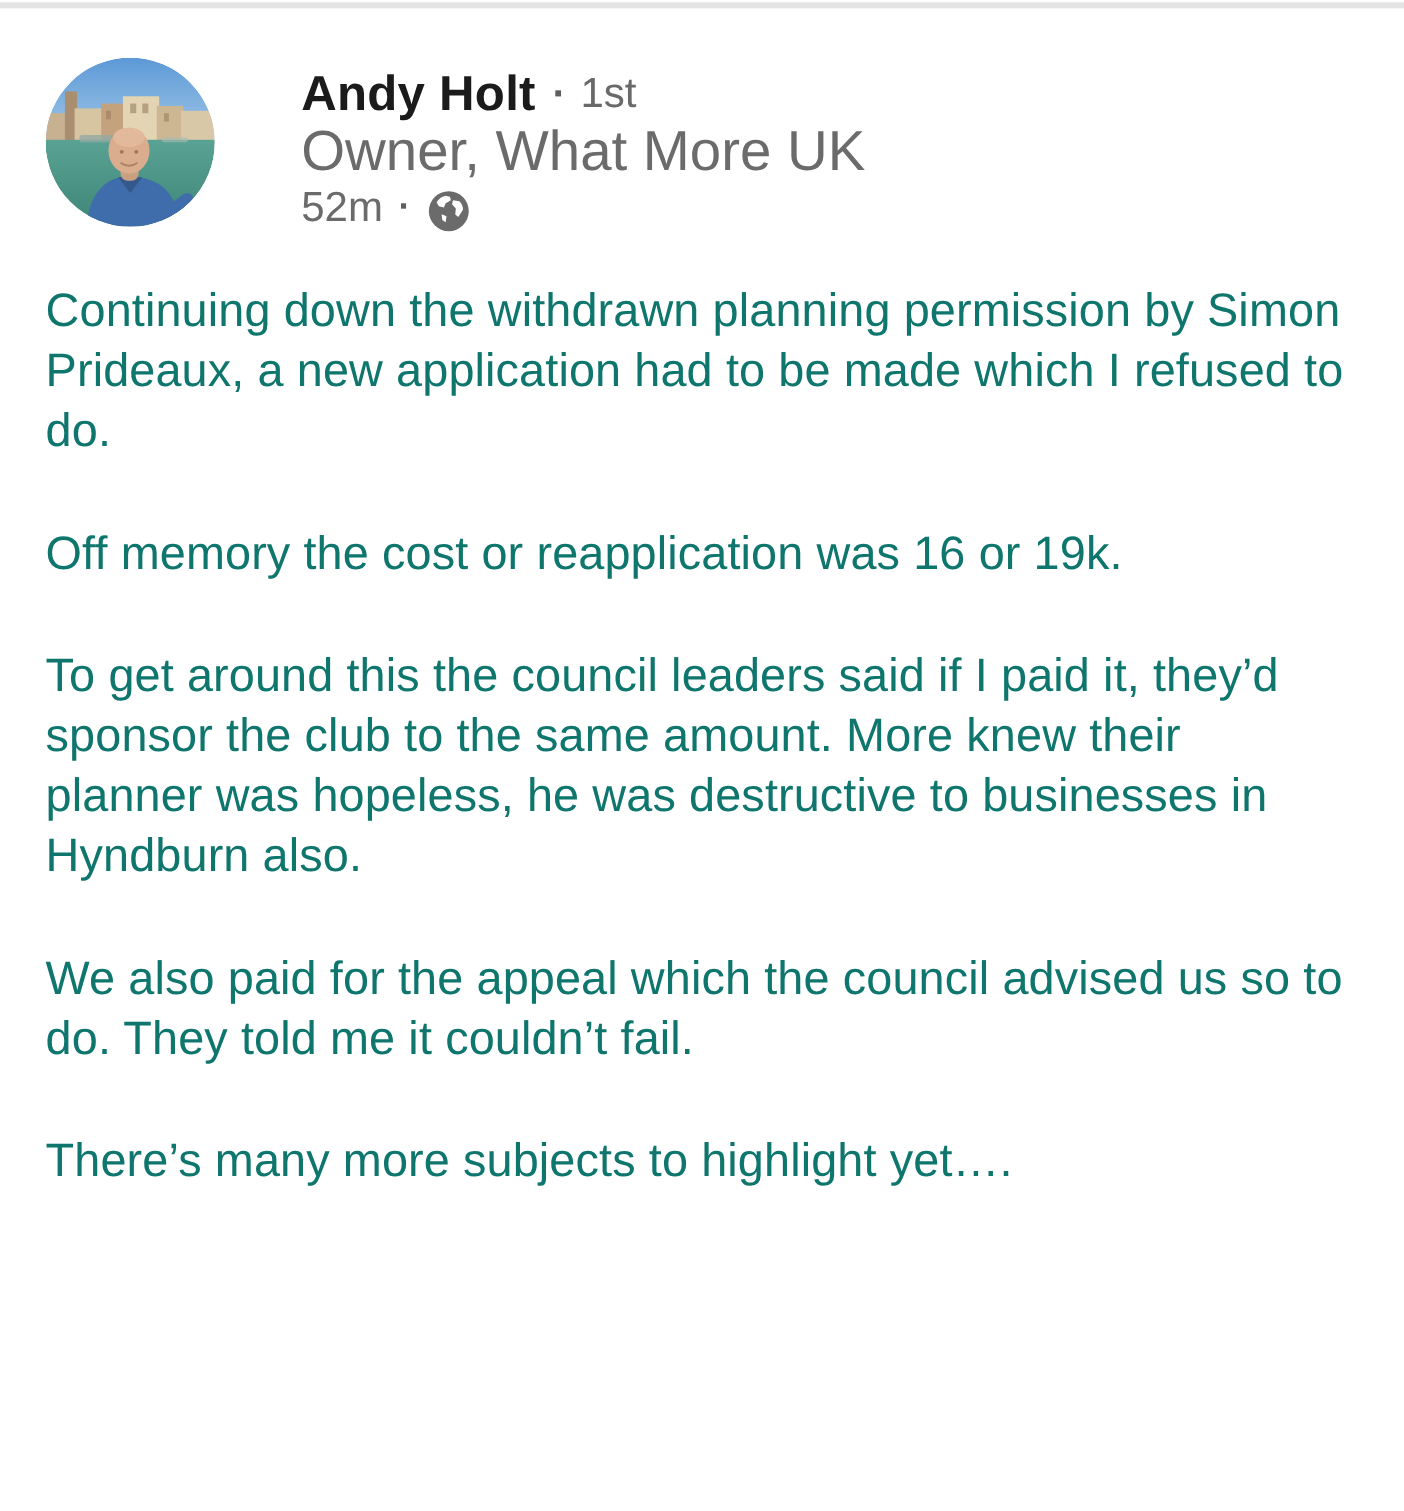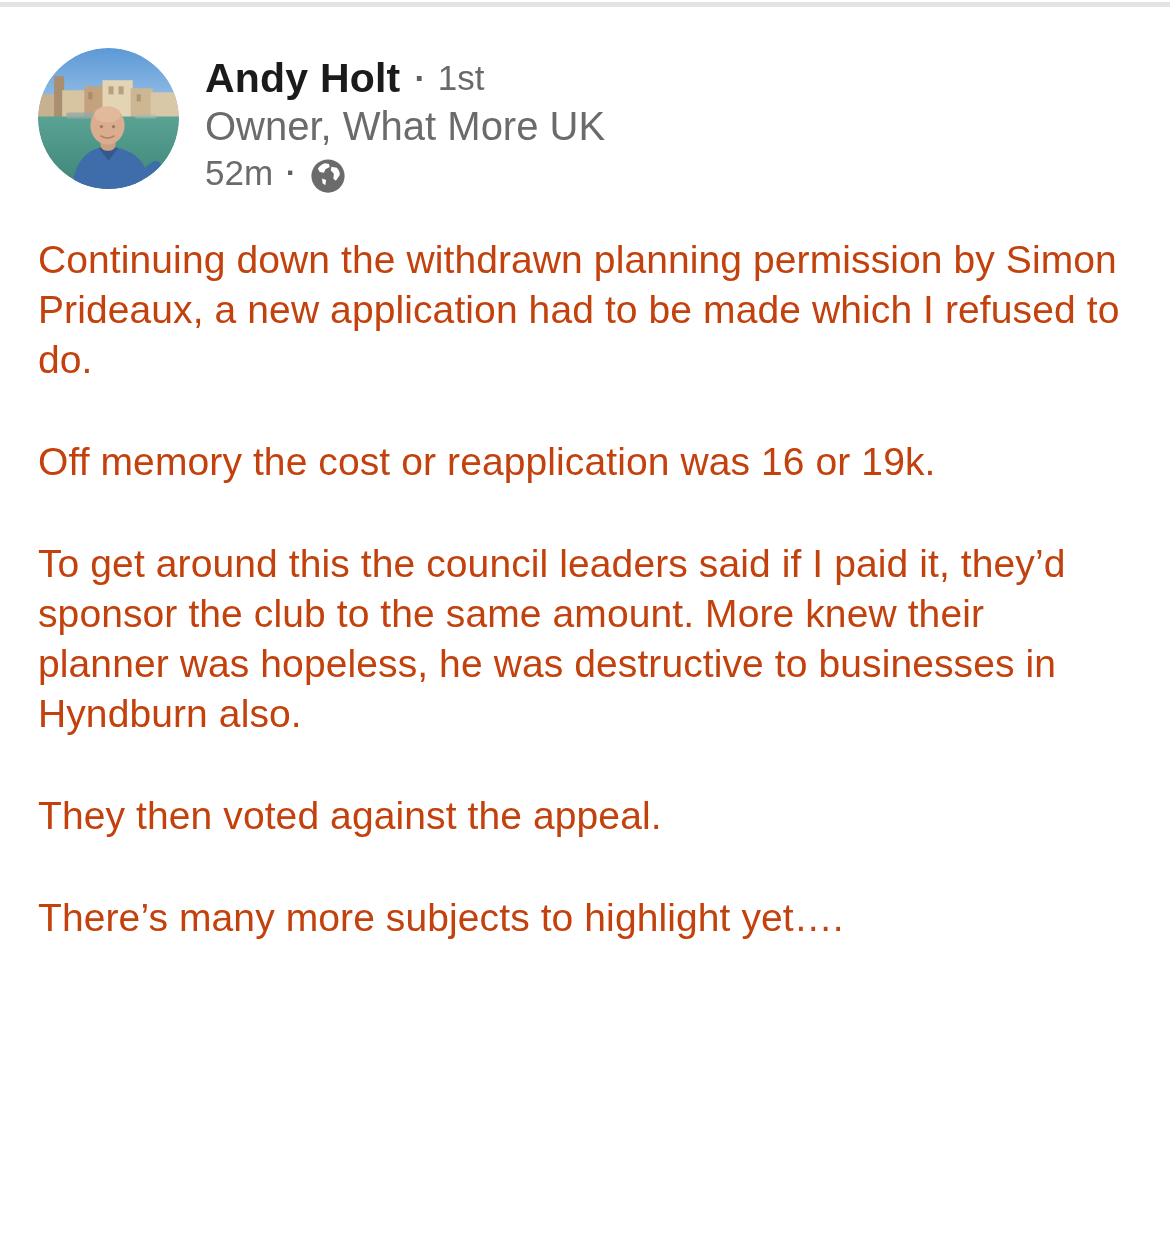--- a/index.html
+++ b/index.html
@@ -32,20 +32,21 @@
     width: 141px;
     height: 141px;
     border-radius: 50%;
     overflow: hidden;
     flex: none;
     cursor: pointer;
   }
   .avatar svg { display: block; }
   .header-text {
     padding-top: 6px;
+    margin-left: 46px;
   }
   .name-line {
     display: flex;
     align-items: center;
     line-height: 48px;
     white-space: nowrap;
   }
   .author-name {
     font-size: 41px;
     font-weight: bold;
@@ -57,21 +58,21 @@
     font-size: 34px;
     font-weight: bold;
     color: #5e5e5e;
     margin: 0 12px 0 14px;
   }
   .degree {
     font-size: 35px;
     color: #696969;
   }
   .headline {
-    font-size: 40px;
+    font-size: 47px;
     color: #6b6b6b;
     line-height: 44px;
     margin-top: 2px;
     white-space: nowrap;
   }
   .meta-line {
     display: flex;
     align-items: flex-end;
     font-size: 35px;
     color: #6b6b6b;
@@ -89,21 +90,21 @@
   .post-body {
     position: absolute;
     top: 235px;
     left: 38px;
     width: 1085px;
   }
   .post-body p {
     margin: 0 0 52px 0;
     font-size: 39px;
     line-height: 50px;
-    color: #c2410c;
+    color: #0f766e;
     letter-spacing: 0.1px;
   }
   .post-body p:last-child { margin-bottom: 0; margin-top: 28px; }
 </style>
 </head>
 <body>
 
 <div class="top-divider"></div>
 
 <header class="post-header">
@@ -171,15 +172,15 @@
         </svg>
       </span>
     </div>
   </div>
 </header>
 
 <main class="post-body">
   <p>Continuing down the withdrawn planning permission by Simon Prideaux, a new application had to be made which I refused to do.</p>
   <p>Off memory the cost or reapplication was 16 or 19k.</p>
   <p>To get around this the council leaders said if I paid it, they’d sponsor the club to the same amount. More knew their planner was hopeless, he was destructive to businesses in Hyndburn also.</p>
-  <p>They then voted against the appeal.</p>
+  <p>We also paid for the appeal which the council advised us so to do. They told me it couldn’t fail.</p>
   <p>There’s many more subjects to highlight yet….</p>
 </main>
 
 </body></html>

